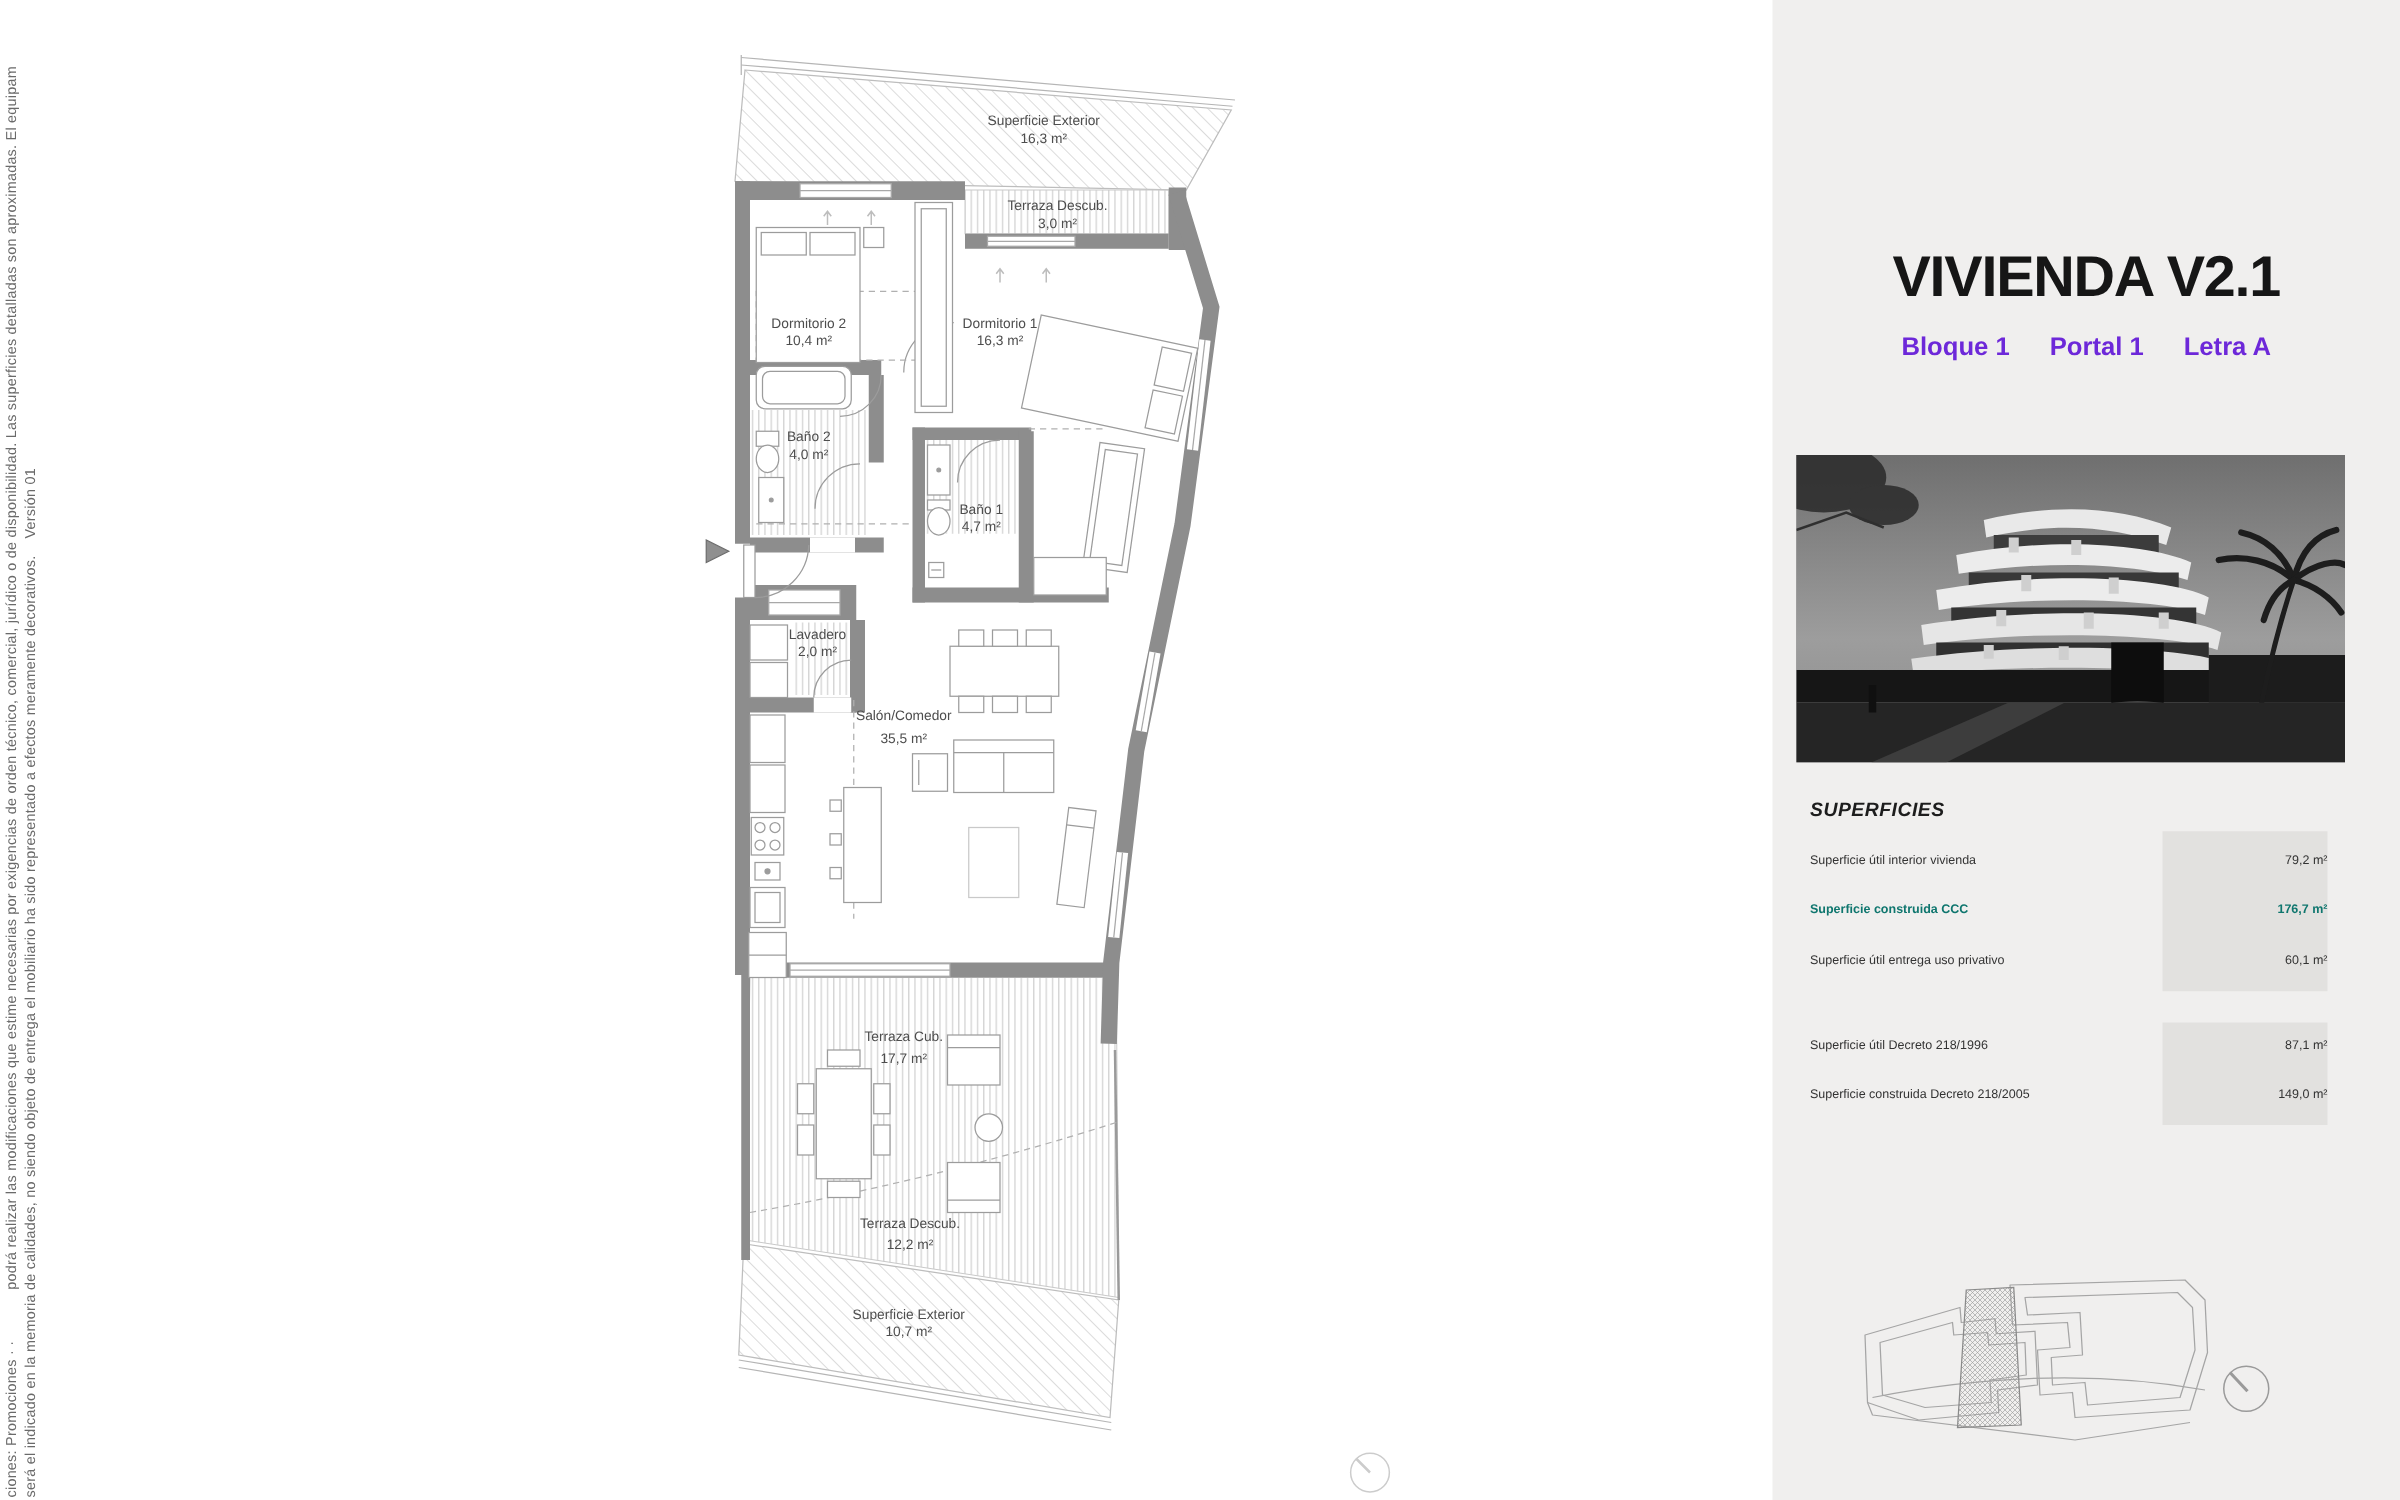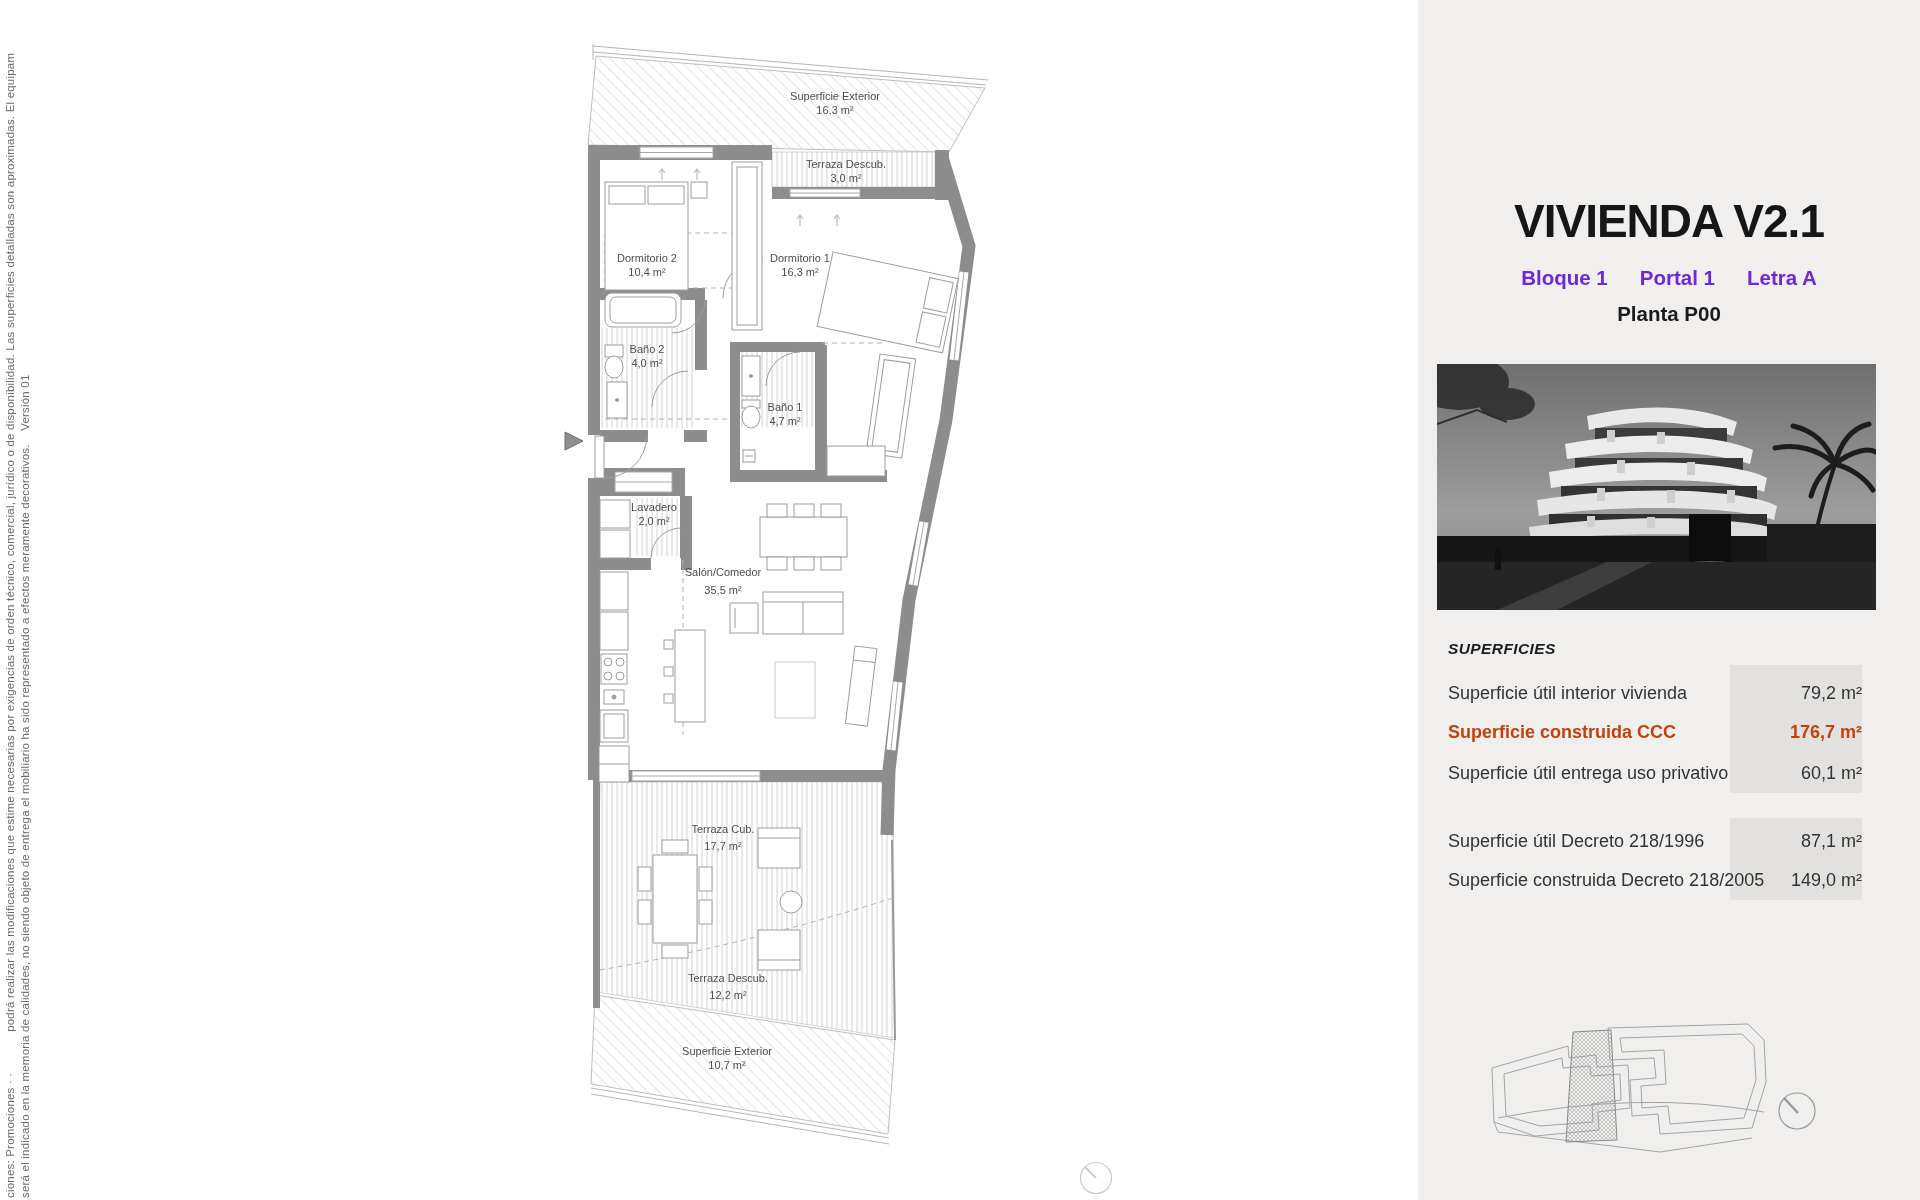--- a/index.html
+++ b/index.html
@@ -11,24 +11,24 @@
   .panel{position:absolute;left:1418px;top:0;width:502px;height:1200px;background:#f0efee;}
   .panel-title{position:absolute;left:0;top:194px;width:502px;text-align:center;
     font-size:46px;font-weight:bold;color:#161616;letter-spacing:-1px;}
   .panel-sub{position:absolute;left:0;top:266px;width:502px;display:flex;justify-content:center;gap:32px;
     font-size:20.5px;font-weight:bold;color:#6d28d9;}
   .panel-planta{position:absolute;left:0;top:302px;width:502px;text-align:center;
     font-size:20.5px;font-weight:bold;color:#1b1b1b;}
   .photo{position:absolute;left:19px;top:364px;width:439px;height:246px;overflow:hidden;background:#8c8c8c;}
   .sup-heading{position:absolute;left:30px;top:640px;font-size:15.5px;font-weight:bold;color:#1d1d1d;letter-spacing:.4px;font-style:italic;}
   .cellblock{position:absolute;left:312px;width:132px;background:#e2e1df;}
-  .sup-row{position:absolute;left:30px;width:442px;height:20px;font-size:18px;color:#333;}
+  .sup-row{position:absolute;left:30px;width:442px;height:20px;font-size:10px;color:#333;}
   .sup-row .lbl{position:absolute;left:0;top:0;}
   .sup-row .val{position:absolute;left:282px;top:0;width:148px;text-align:right;padding-right:16px;box-sizing:border-box;}
-  .bold{font-weight:bold;color:#c2410c;}
+  .bold{font-weight:bold;color:#0f766e;}
   
   .plan-svg{position:absolute;left:455px;top:40px;}
   .minimap{position:absolute;left:1480px;top:1020px;}
   .compass-bl{position:absolute;left:1077px;top:1159px;}
   svg text{font-family:"Liberation Sans","DejaVu Sans",sans-serif;}
   .roomlabel{font-size:11px;fill:#4d4d4d;}
 </style>
 </head>
 <body>
 
@@ -265,21 +265,20 @@
 
 <div class="panel">
 
   <div class="panel-title">VIVIENDA V2.1</div>
 
   <div class="panel-sub">
     <span>Bloque 1</span>
     <span>Portal 1</span>
     <span>Letra A</span>
   </div>
-  <div class="panel-planta">Planta P00</div>
 
   <div class="photo">
     <svg width="439" height="246" viewBox="0 0 439 246">
       <defs>
         <linearGradient id="sky" x1="0" y1="0" x2="0" y2="1">
           <stop offset="0" stop-color="#6f6f6f"></stop>
             <stop offset="0.6" stop-color="#9d9d9d"></stop>
             <stop offset="1" stop-color="#8a8a8a"></stop>
         </linearGradient>
       </defs>

